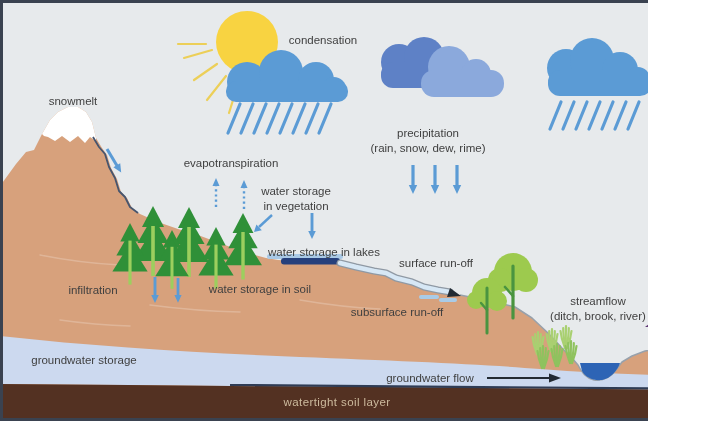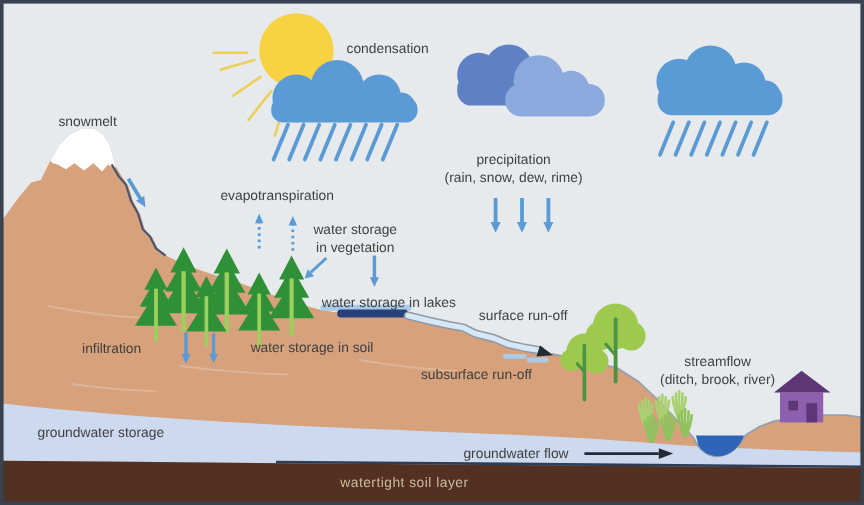--- a/index.html
+++ b/index.html
@@ -1,16 +1,16 @@
 <!DOCTYPE html>
 <html style="--sky: #e7eaec; --terrain: #d7a17c; --soil: #533122; --soilLine: #2f3c55; --groundwater: #ccd9ef; --lakeDark: #26407c; --lakeLight: #a9c9e6; --pond: #2d64b5; --streamFill: #d6e7f5; --streamEdge: #8f99a4; --surfaceOutline: #98a1ab; --slopeLine: #47556e; --snow: #ffffff; --sun: #f8d341; --ray: #eccf58; --cloudAzure: #5b9bd5; --cloudDark: #5e81c6; --cloudLight: #8ba9dc; --rain: #5b9bd5; --arrowBlue: #5b9bd5; --arrowDark: #222a33; --conifer: #2f9038; --trunkLight: #9ccf5e; --canopy: #9dca4e; --trunkGreen: #4a9440; --reed: #a9d071; --reedDark: #8fc25e; --subsurface: #a9cbe7; --houseBody: #8d5fae; --houseRoof: #5e3575; --text: #3f3f3f; --textLight: #cdbb9e; --border: #3a4250;"><head>
 <meta charset="utf-8">
 <style>
   html,body{margin:0;padding:0;}
-  #page{position:relative;width:720px;height:421px;overflow:hidden;background:var(--sky);}
+  #page{position:relative;width:648px;height:421px;overflow:hidden;background:var(--sky);}
   svg{display:block;}
   text{font-family:"Liberation Sans",sans-serif;font-size:11.5px;fill:var(--text);}
   text.light{fill:var(--textLight);letter-spacing:0.4px;}
   .f-sky{fill:var(--sky)} .f-terrain{fill:var(--terrain)} .f-soil{fill:var(--soil)}
   .f-gw{fill:var(--groundwater)} .f-lakeD{fill:var(--lakeDark)} .f-lakeL{fill:var(--lakeLight)}
   .f-pond{fill:var(--pond)} .f-snow{fill:var(--snow)} .f-sun{fill:var(--sun)}
   .f-cloudA{fill:var(--cloudAzure)} .f-cloudD{fill:var(--cloudDark)} .f-cloudL{fill:var(--cloudLight)}
   .f-conifer{fill:var(--conifer)} .f-trunkL{fill:var(--trunkLight)} .f-canopy{fill:var(--canopy)}
   .f-houseB{fill:var(--houseBody)} .f-houseR{fill:var(--houseRoof)}
   .f-arrowB{fill:var(--arrowBlue)} .f-arrowD{fill:var(--arrowDark)}

